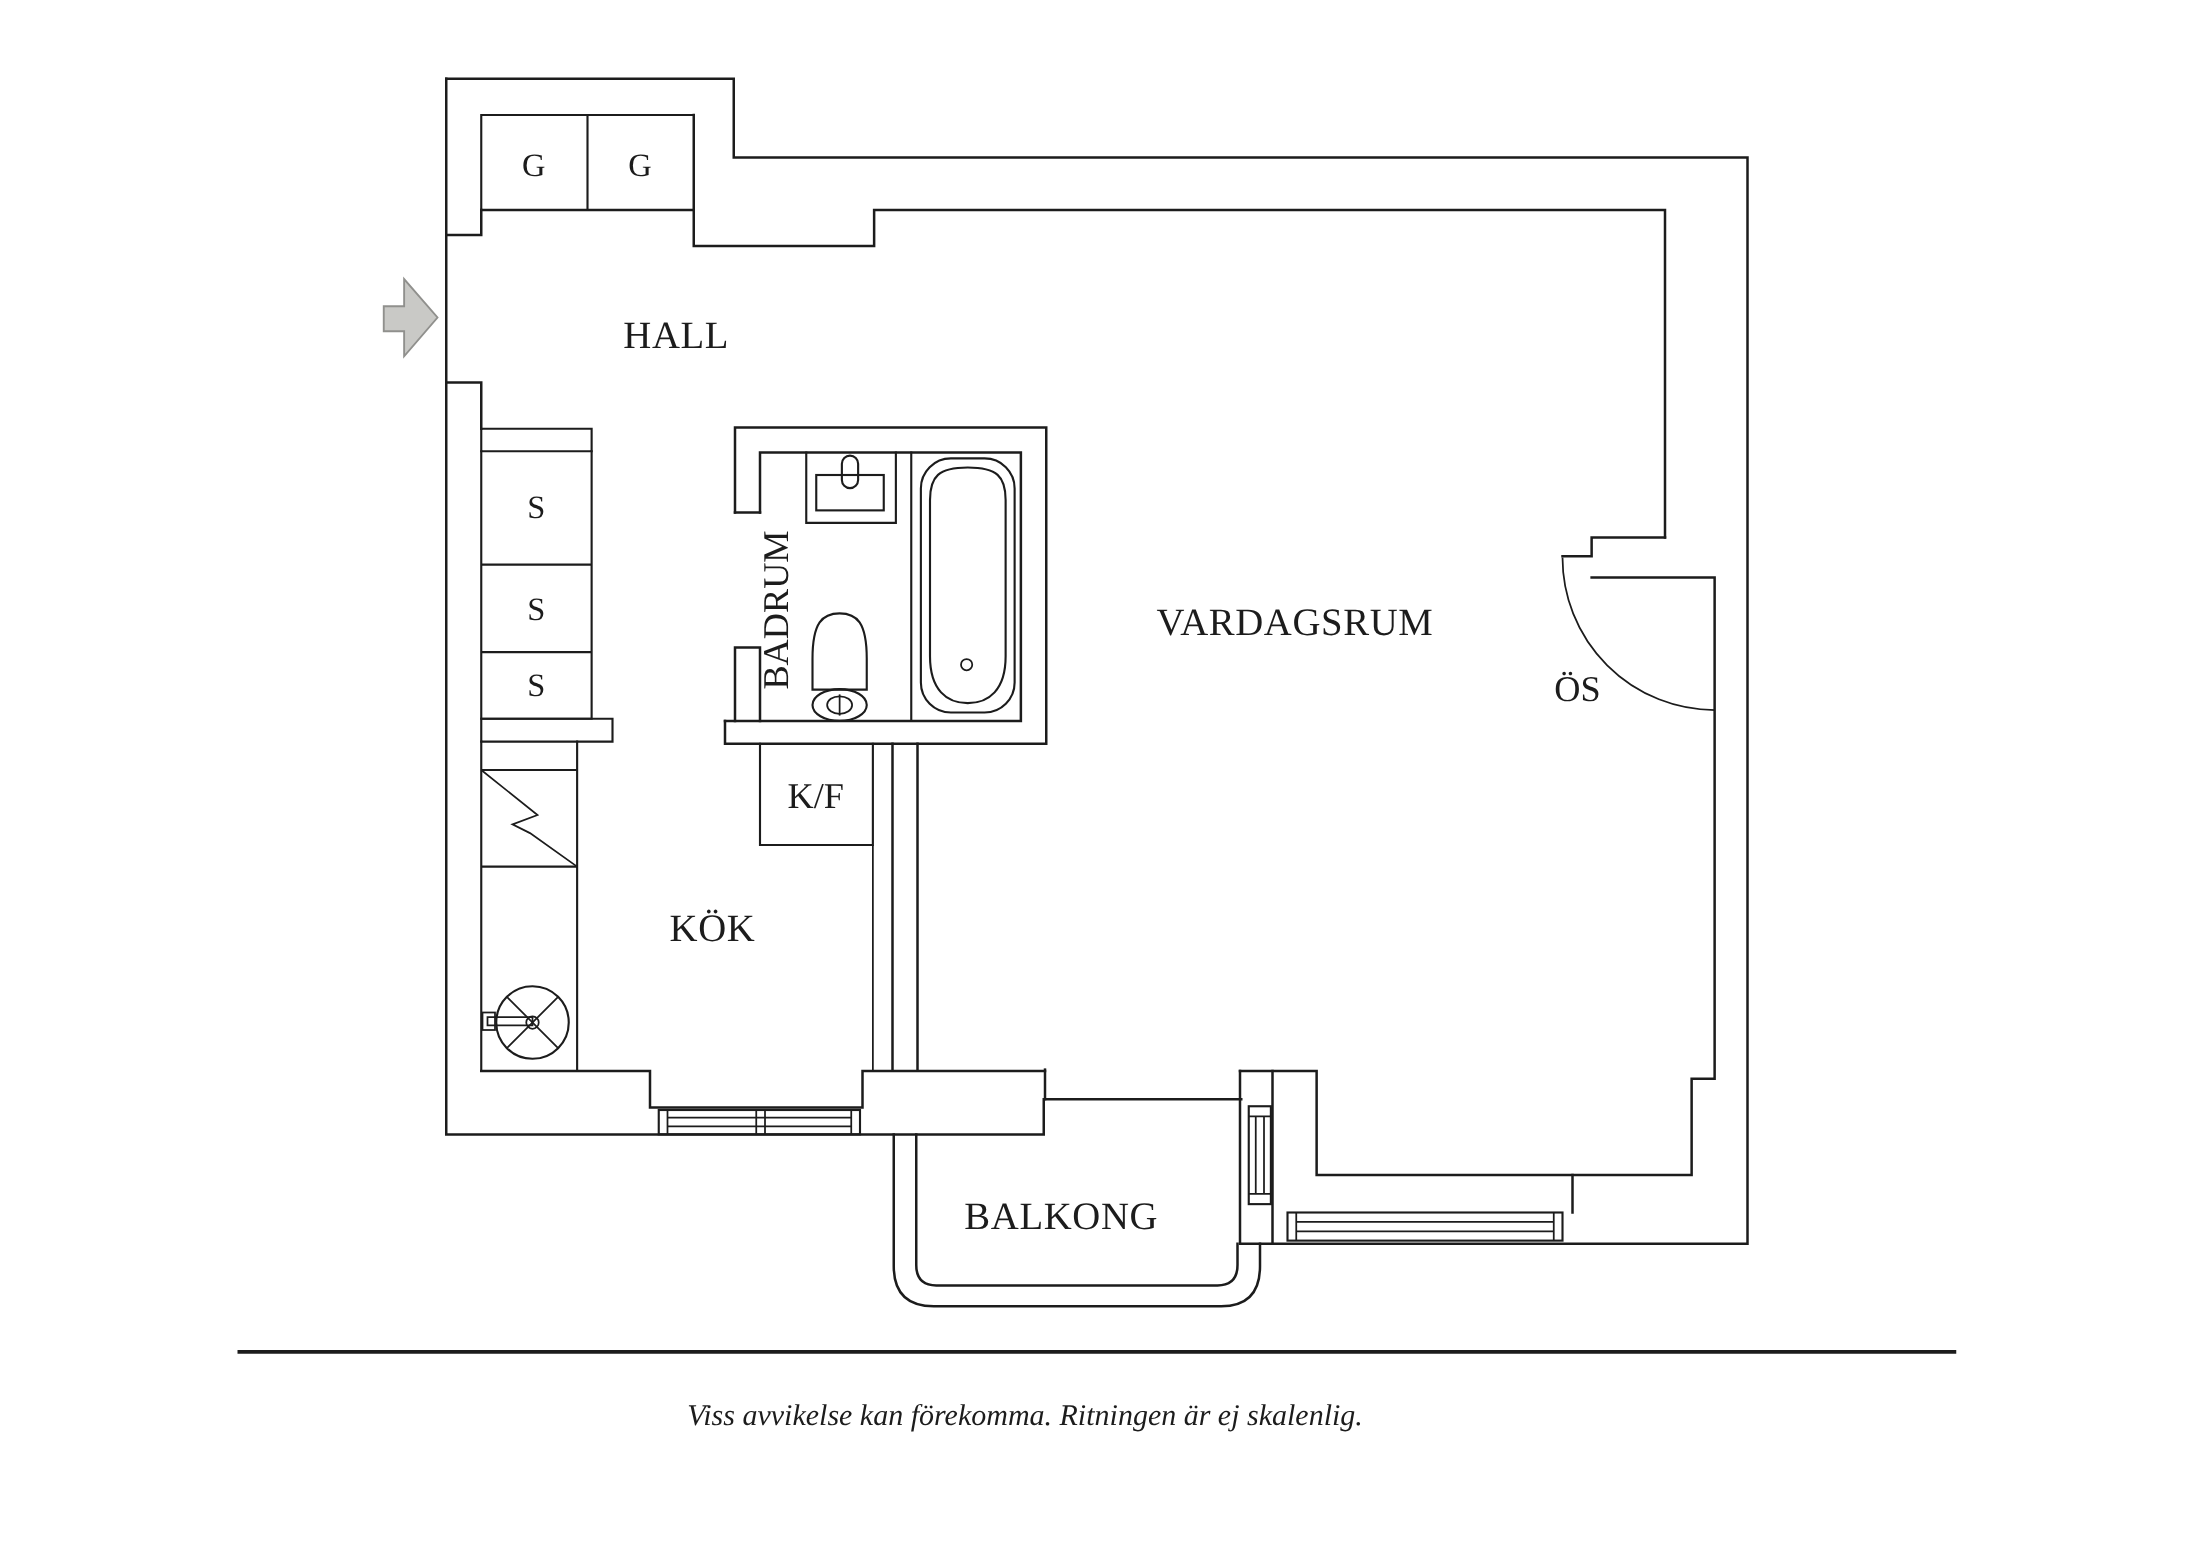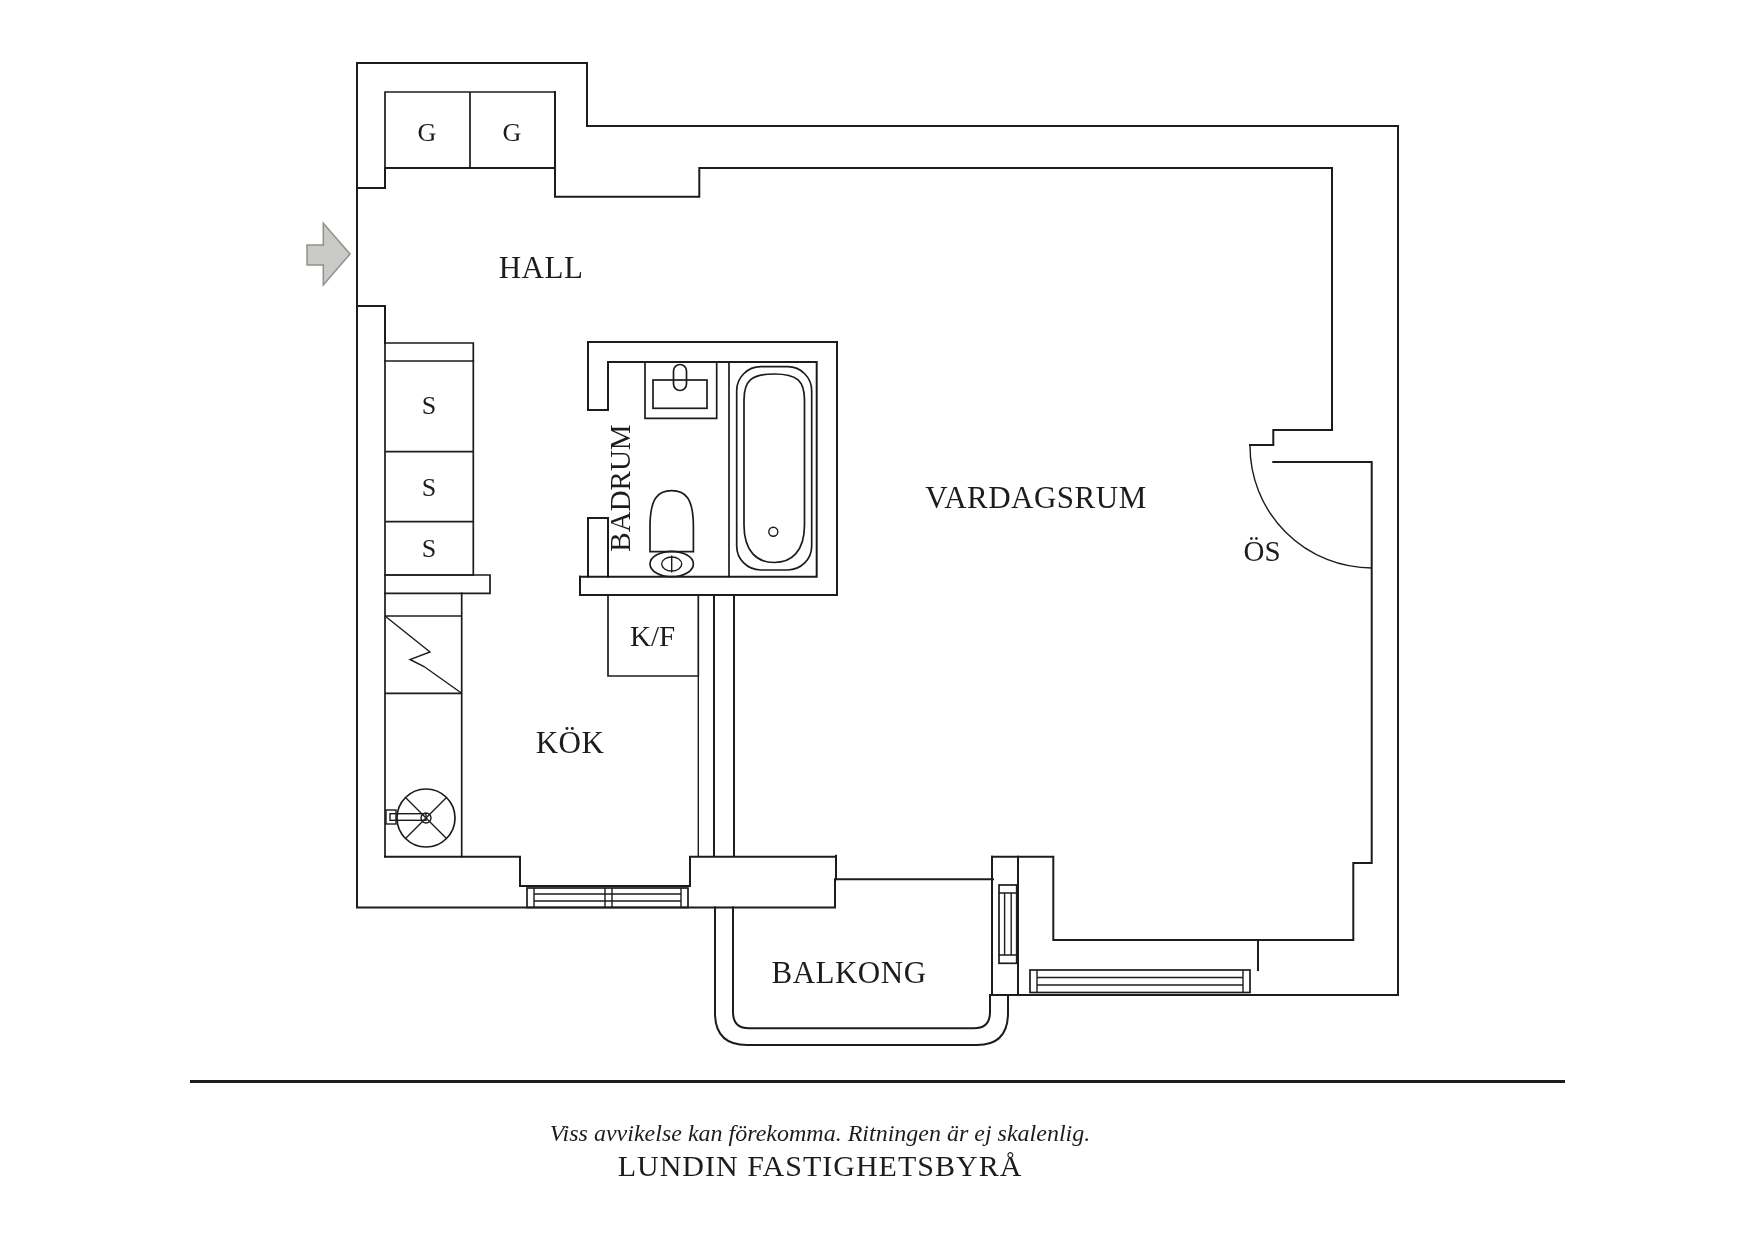--- a/index.html
+++ b/index.html
@@ -130,14 +130,13 @@
       <text class="closet-label mid" x="427" y="140.5">G</text>
       <text class="closet-label mid" x="512" y="140.5">G</text>
       <text class="closet-label mid" x="429" y="414">S</text>
       <text class="closet-label mid" x="429" y="496">S</text>
       <text class="closet-label mid" x="429" y="557">S</text>
     </g>
   </svg>
 
   <div class="footer-rule"></div>
   <div class="footer-disclaimer">Viss avvikelse kan förekomma. Ritningen är ej skalenlig.</div>
-  <div class="footer-brand">LUNDIN FASTIGHETSBYRÅ</div>
 </div>
 
 </body></html>

